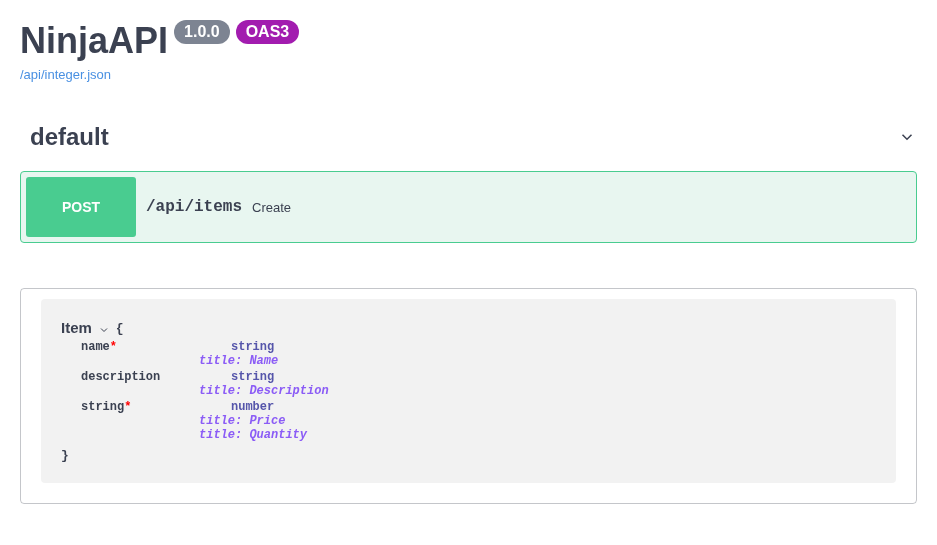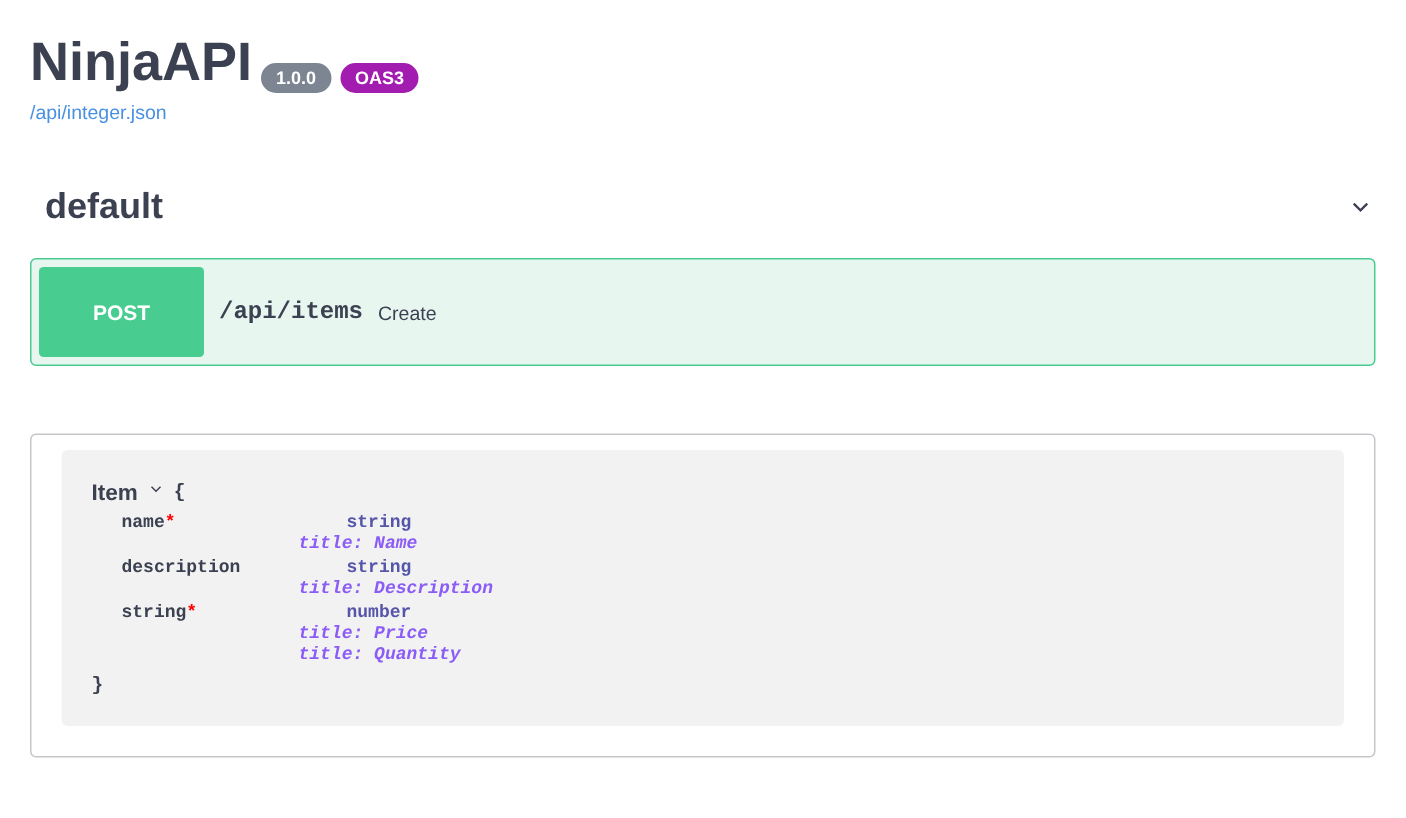--- a/index.html
+++ b/index.html
@@ -7,32 +7,32 @@
       font-family: -apple-system, BlinkMacSystemFont, "Segoe UI", Helvetica, Arial, sans-serif;
       background: #fff;
       padding: 20px;
       color: #3b4151;
     }
     .header {
       margin-bottom: 30px;
     }
     .title-row {
       display: flex;
-      align-items: flex-end;
+      align-items: flex-start;
       gap: 6px;
     }
     h1 {
       font-size: 36px;
       font-weight: 700;
       color: #3b4151;
     }
     .badge {
       display: inline-block;
       border-radius: 14px;
-      font-size: 12px;
+      font-size: 16px;
       font-weight: 700;
       padding: 3px 10px;
       color: #fff;
       vertical-align: middle;
     }
     .badge-version {
       background: #7d8492;
     }
     .badge-oas {
       background: #a21caf;
@@ -120,21 +120,21 @@
       color: #3b4151;
     }
     .schemas-body {
       margin: 10px 20px 20px 20px;
       background: rgba(0,0,0,0.05);
       border-radius: 4px;
       padding: 20px;
     }
     .model-row {
       display: flex;
-      align-items: flex-start;
+      align-items: flex-end;
       gap: 6px;
       font-weight: 600;
       font-size: 15px;
       color: #3b4151;
     }
     .model-toggle {
       display: inline-flex;
     }
     .model-toggle svg { stroke: #3b4151; stroke-width: 2; fill: none; }
     .brace {

